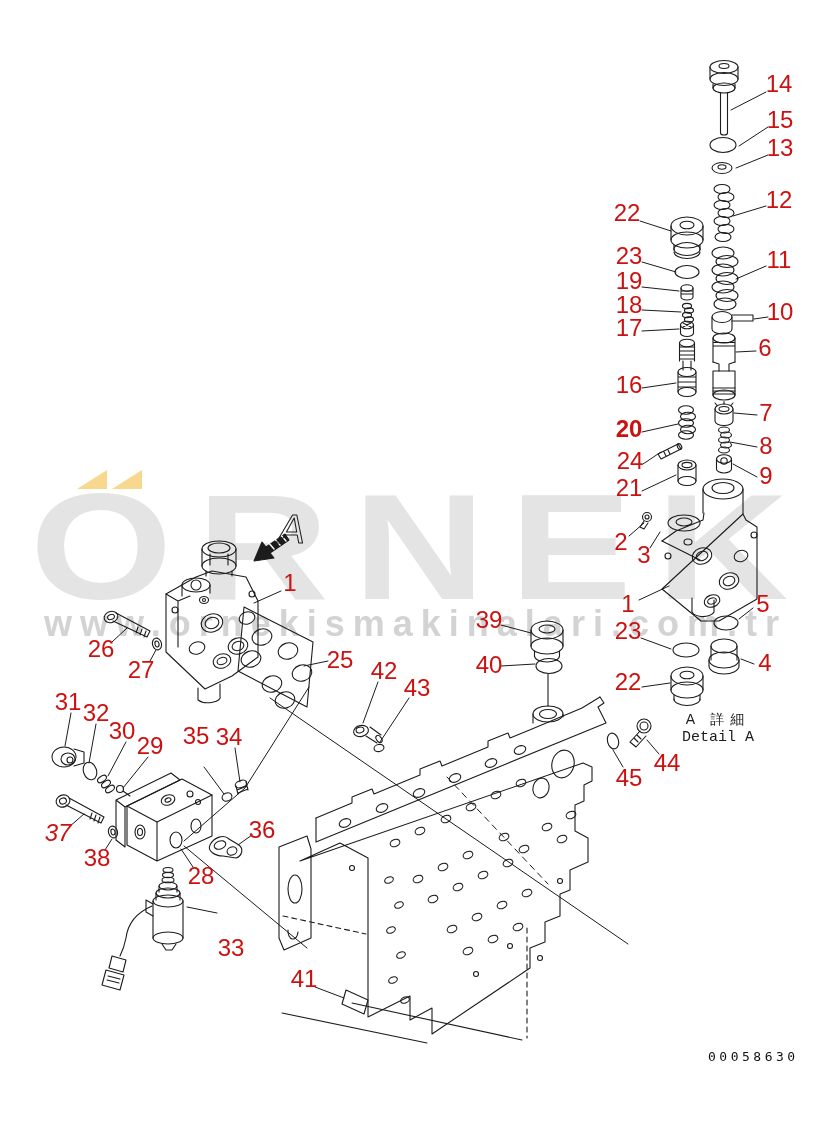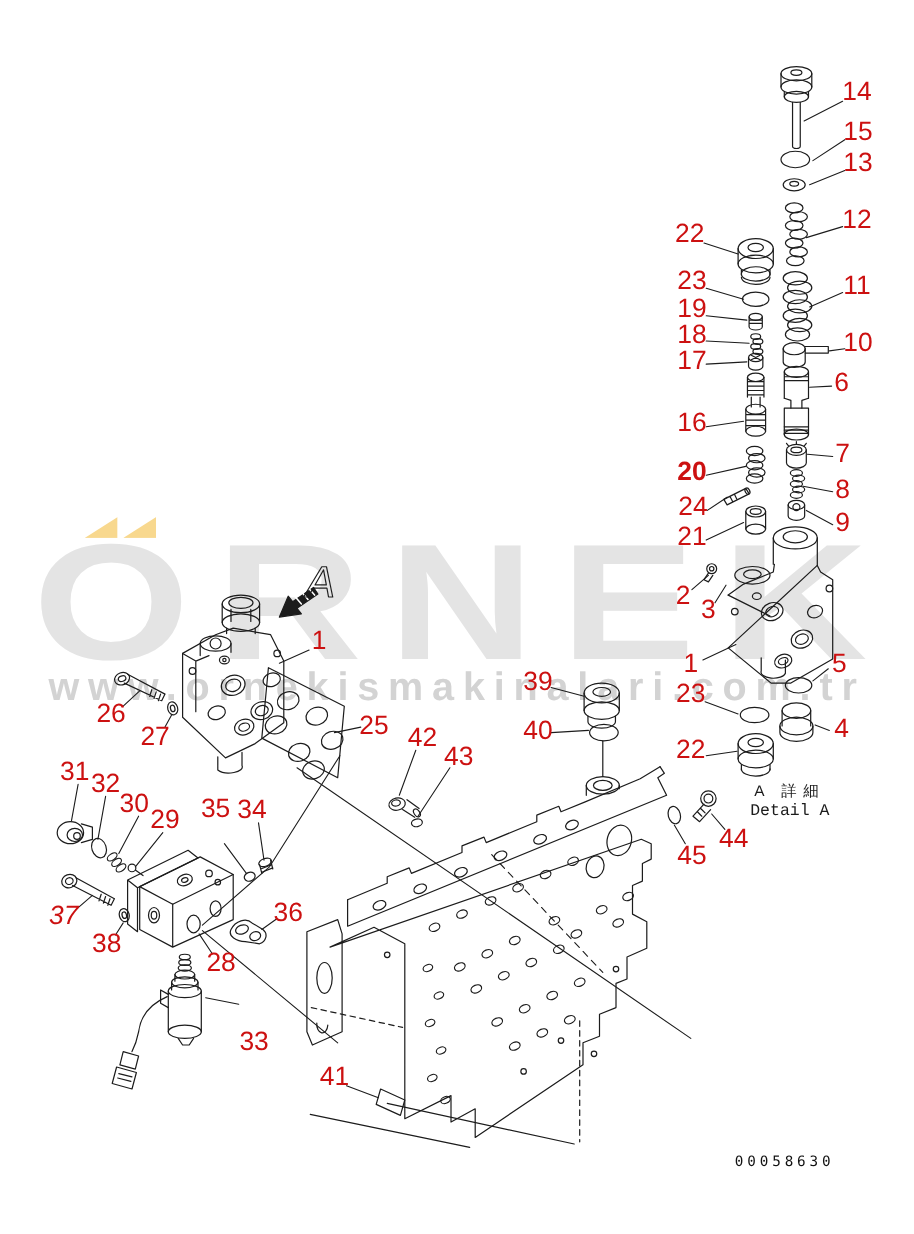--- a/index.html
+++ b/index.html
@@ -19,21 +19,21 @@
   
   svg.art{position:absolute;left:0;top:0;z-index:2}
   
   .callout-layer{position:absolute;left:0;top:0;width:723px;height:1122px;z-index:3;pointer-events:none}
   .callout{position:absolute;transform:translate(-50%,-50%);color:var(--callout,#cc1111);
            font-size:24px;line-height:1;white-space:nowrap}
   
   .detail-caption{position:absolute;left:672px;top:710px;width:92px;z-index:3;color:#1c1c1c;text-align:center}
   .detail-caption .jp{font-size:14px;letter-spacing:6px;line-height:18px;white-space:nowrap}
   .detail-caption .en{font-family:"Liberation Mono",monospace;font-size:15px;line-height:20px;white-space:nowrap}
-  .doc-number{position:absolute;left:668px;top:1049px;z-index:3;color:#111;
+  .doc-number{position:absolute;left:708px;top:1049px;z-index:3;color:#111;
               font-family:"DejaVu Sans Mono",monospace;font-size:13px;letter-spacing:3.5px;white-space:nowrap}
 </style>
 </head>
 <body>
 
 <div class="canvas">
 
   <div>
     <div class="wm-tri wm-tri1"></div>
     <div class="wm-tri wm-tri2"></div>

